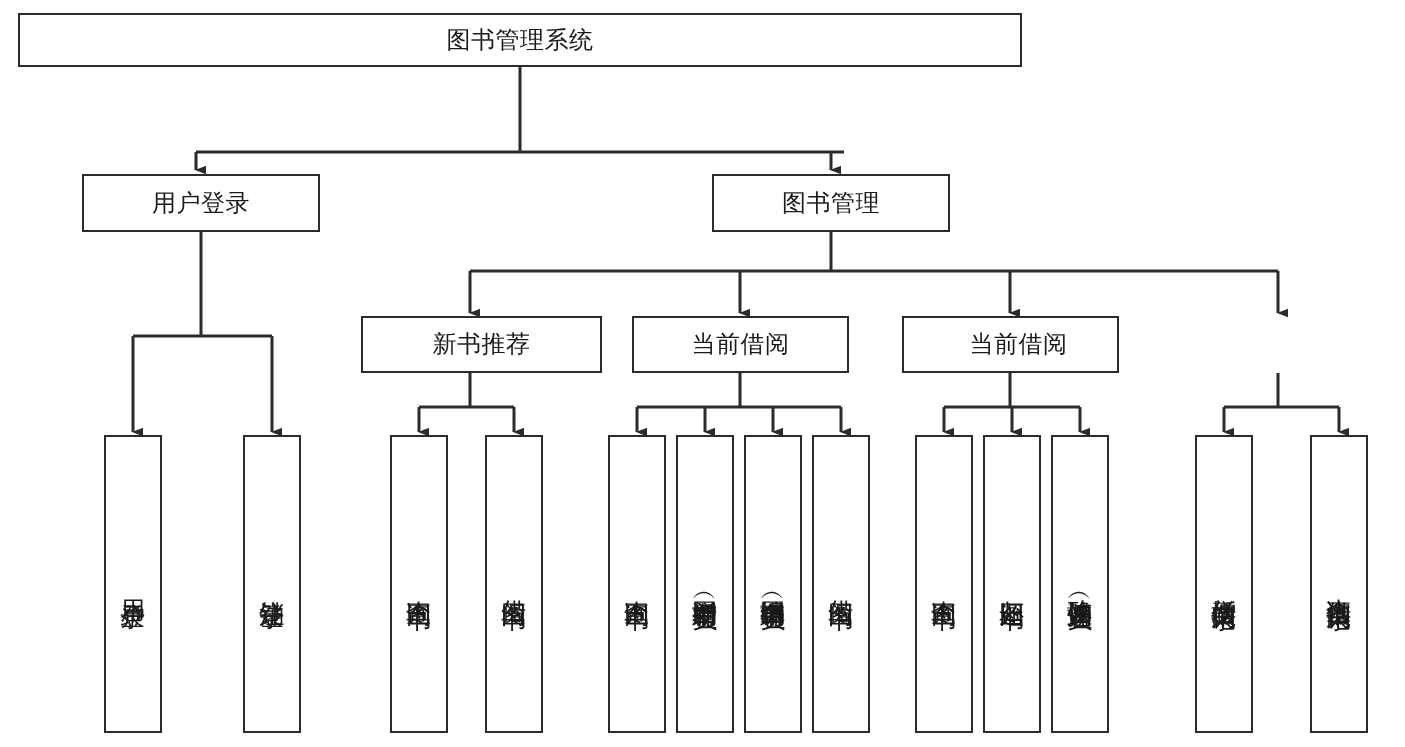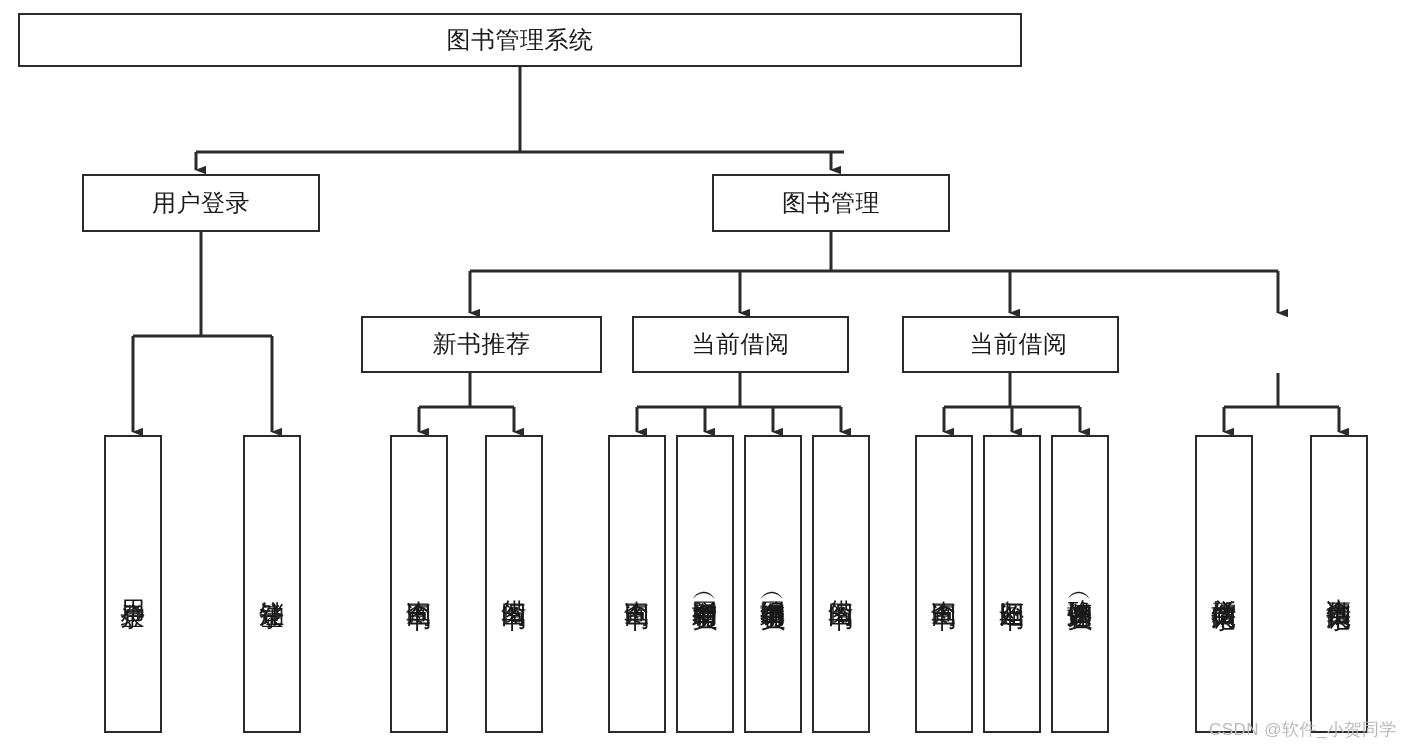--- a/index.html
+++ b/index.html
@@ -192,15 +192,14 @@
     <span class="node-label">确认归还（管理员）</span>
   </div>
 
   <div class="node vert" style="left:1195px; top:435px; width:58px; height:298px;">
     <span class="node-label">新增借阅记录</span>
   </div>
   <div class="node vert" style="left:1310px; top:435px; width:58px; height:298px;">
     <span class="node-label">查询借阅记录</span>
   </div>
 
-  <div id="watermark">CSDN @软件_小贺同学</div>
 
 </div>
 
 </body></html>

